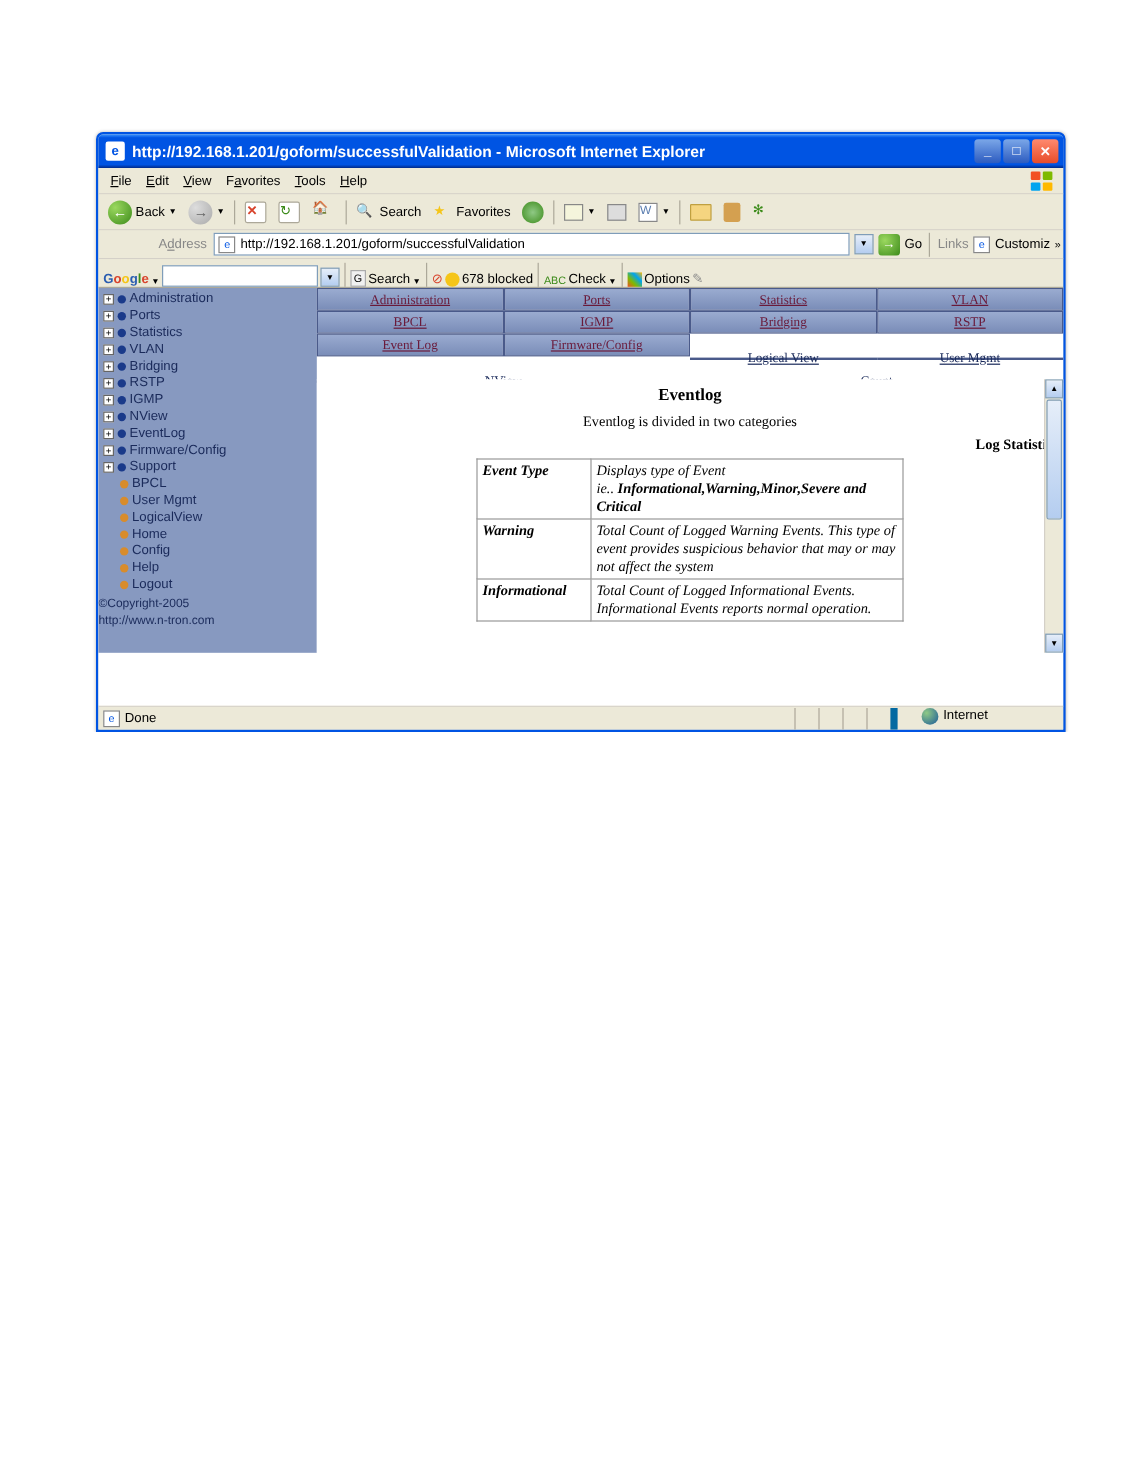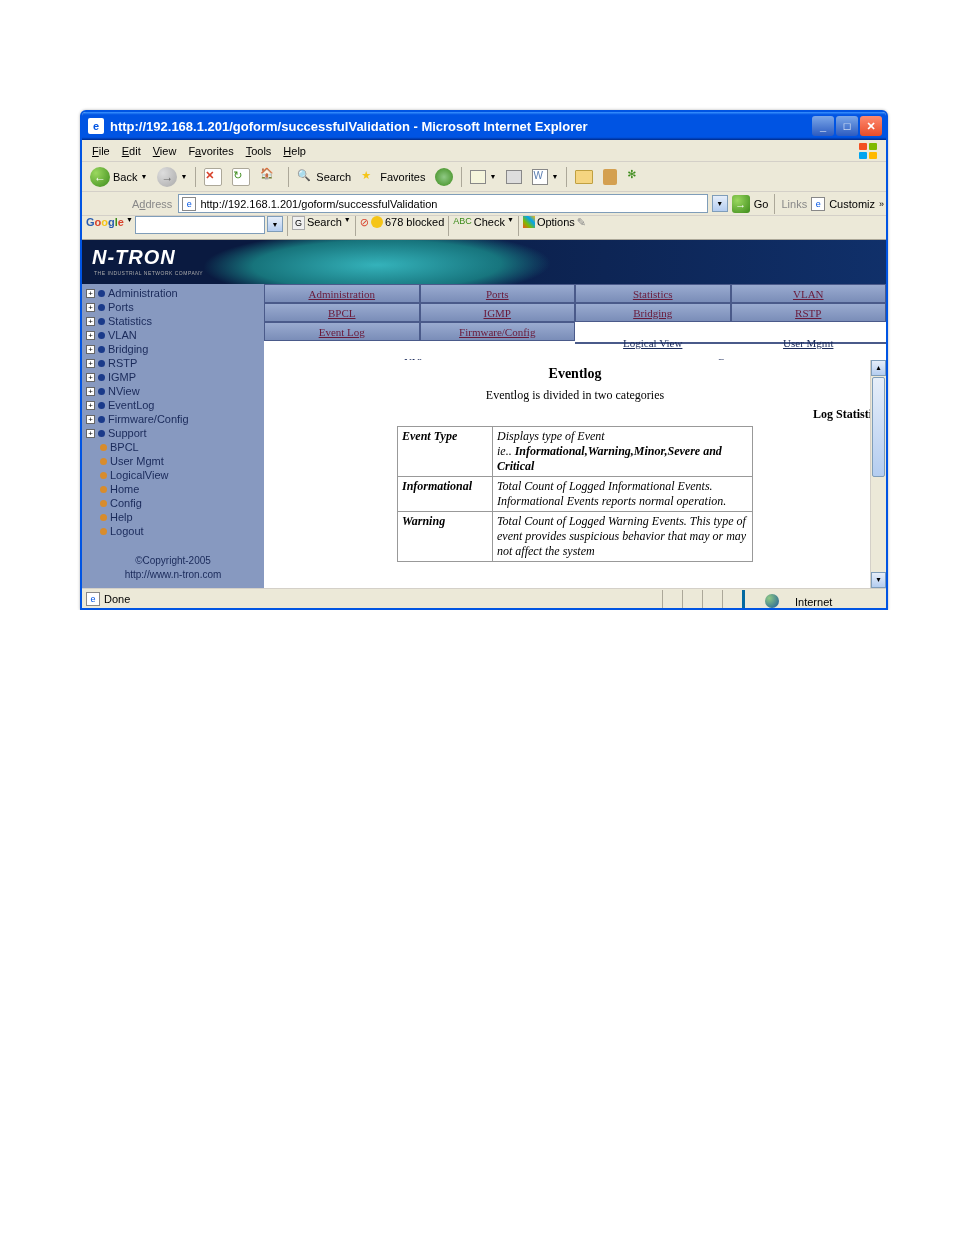--- a/index.html
+++ b/index.html
@@ -156,21 +156,21 @@
     background: radial-gradient(circle at 30% 30%, #9bd85f, #3c8b1a);
     border-radius: 3px;
     color: #fff;
     display: flex; align-items: center; justify-content: center;
     cursor: pointer;
   }
   .googlebar {
     height: 24px;
     background: #ece9d8;
     display: flex;
-    align-items: flex-start;
+    align-items: flex-end;
     padding: 0 4px;
     border-bottom: 1px solid #aca899;
     font-size: 11px;
     gap: 2px;
   }
   .google-logo { font-weight: bold; }
   .google-logo .G1 { color:#2a5db0; } .google-logo .o1{color:#d8432c;} .google-logo .o2{color:#f5c518;} .google-logo .g{color:#2a5db0;} .google-logo .l{color:#3c8b1a;} .google-logo .e{color:#d8432c;}
   .google-input {
     width: 130px; height: 18px;
     border: 1px solid #7f9db9;
@@ -252,24 +252,23 @@
     color: #000;
   }
   .tree-dot {
     width: 7px; height: 7px;
     border-radius: 50%;
   }
   .dot-blue { background: #1a3a8a; }
   .dot-orange { background: #d88c2c; }
   .tree-spacer { width: 11px; }
   .side-footer {
-    text-align: center;
     color: #1a2a5a;
     font-size: 10px;
-    margin-top: 16px;
+    margin-top: 3px;
     line-height: 14px;
   }
   .main {
     flex: 1;
     display: flex;
     flex-direction: column;
     position: relative;
   }
   .tab-rows { }
   .tab-row {
@@ -350,21 +349,21 @@
     background: #ece9d8;
     border-top: 1px solid #d4d0c8;
     display: flex;
     align-items: center;
     font-size: 11px;
     padding: 0 4px;
   }
   .status-left { display: flex; align-items: center; gap: 4px; }
   .status-panes { margin-left: auto; display: flex; gap: 0; }
   .status-pane { border-left: 1px solid #aca899; width: 20px; height: 18px; }
-  .status-inet { border-left: 3px solid #0369a1; padding: 0 6px 0 20px; display:flex; align-items:flex-end; gap:16px; width:140px; }
+  .status-inet { border-left: 6px solid #0369a1; padding: 0 6px 0 20px; display:flex; align-items:flex-start; gap:4px; width:140px; }
   .globe-ico {
     width: 14px; height: 14px; border-radius: 50%;
     background: radial-gradient(circle at 30% 30%, #8fc985, #1a5a9a);
   }
   .content-wrapper { flex-direction: column; display: flex; width:100%; }
 </style>
 </head>
 <body>
 
 <div class="window">
@@ -484,25 +483,20 @@
     <span>Check</span>
     <span class="dropdown-caret">▼</span>
     <div class="tb-sep"></div>
     <span style="width:12px;height:12px;background:linear-gradient(45deg,#f25022,#7fba00,#00a4ef,#ffb900);"></span>
     <span>Options</span>
     <span style="color:#888;">✎</span>
   </div>
 
   <div class="content-area">
     <div class="content-wrapper">
-      <div class="banner">
-        <div class="banner-splash"></div>
-        <div class="banner-logo">N-TRON</div>
-        <div class="banner-tag">THE INDUSTRIAL NETWORK COMPANY</div>
-      </div>
       <div class="page-body">
         <div class="sidebar" id="sidebar-tree">
 
         <div class="tree-item">
               <div class="tree-exp">+</div>
               <div class="tree-dot dot-blue"></div>
               <span>Administration</span>
             </div>
             <div class="tree-item">
               <div class="tree-exp">+</div>
@@ -627,26 +621,26 @@
               <table class="log">
                 <tbody>
                     <tr>
                   <td>Event Type</td>
                   <td>
                     <span>Displays type of Event</span><br>
                     <span>ie.. </span><b>Informational,Warning,Minor,Severe and Critical</b>
                   </td>
                 </tr>
                 <tr>
+                  <td>Warning</td>
+                  <td>Total Count of Logged Warning Events. This type of event provides suspicious behavior that may or may not affect the system</td>
+                </tr>
+                <tr>
                   <td>Informational</td>
                   <td>Total Count of Logged Informational Events. Informational Events reports normal operation.</td>
-                </tr>
-                <tr>
-                  <td>Warning</td>
-                  <td>Total Count of Logged Warning Events. This type of event provides suspicious behavior that may or may not affect the system</td>
                 </tr>
               </tbody>
                 </table>
             </div>
             <div class="vscroll">
               <div class="up">▴</div>
               <div class="thumb"></div>
               <div class="dn">▾</div>
             </div>
           </div>

